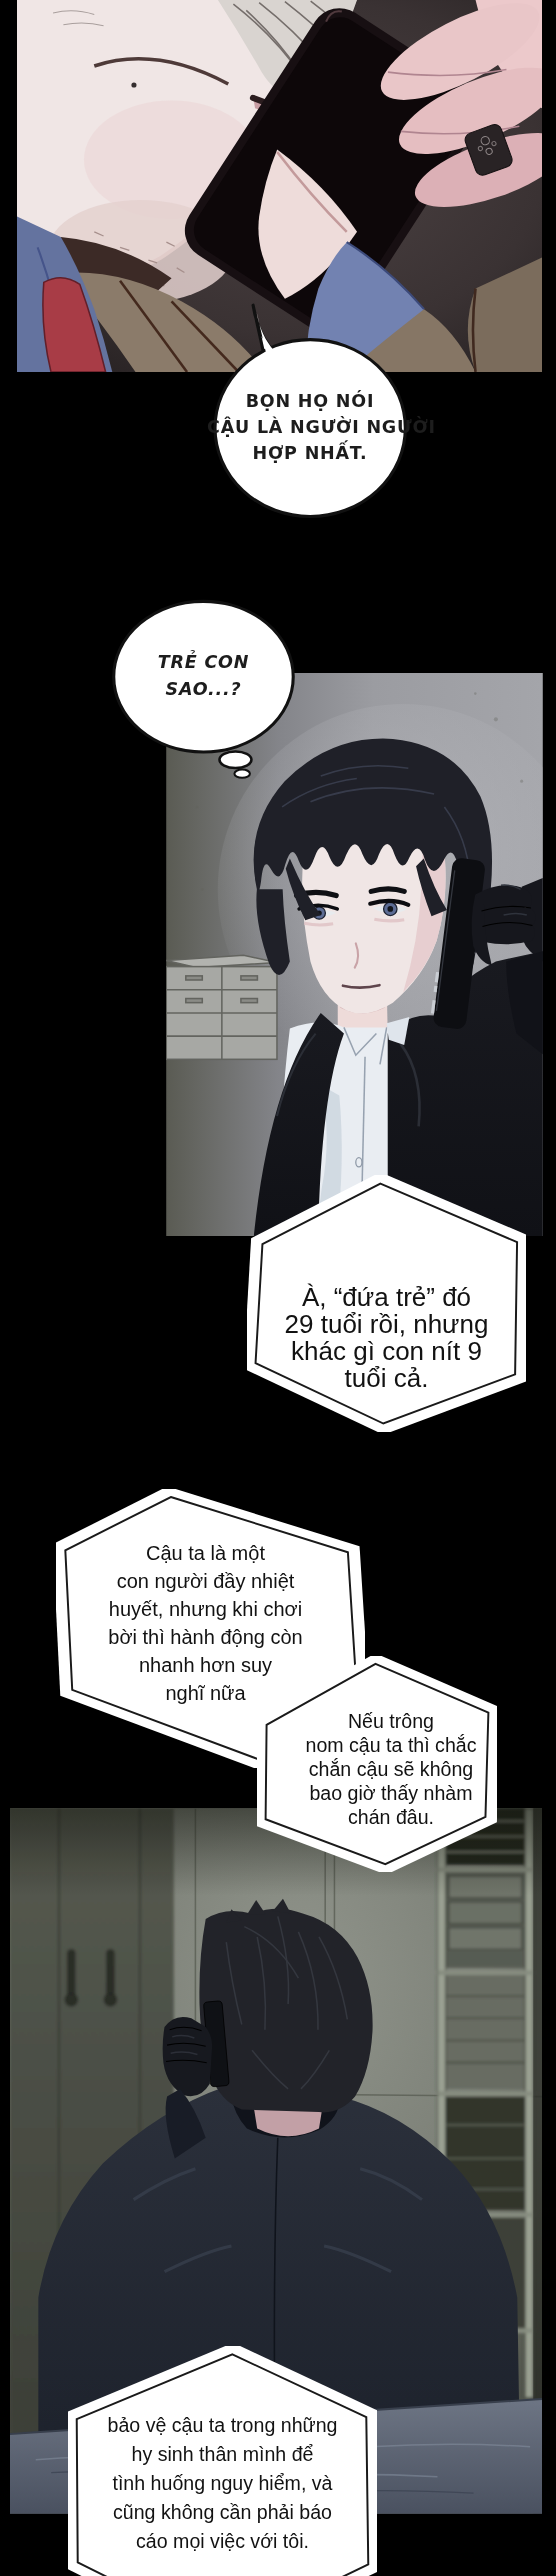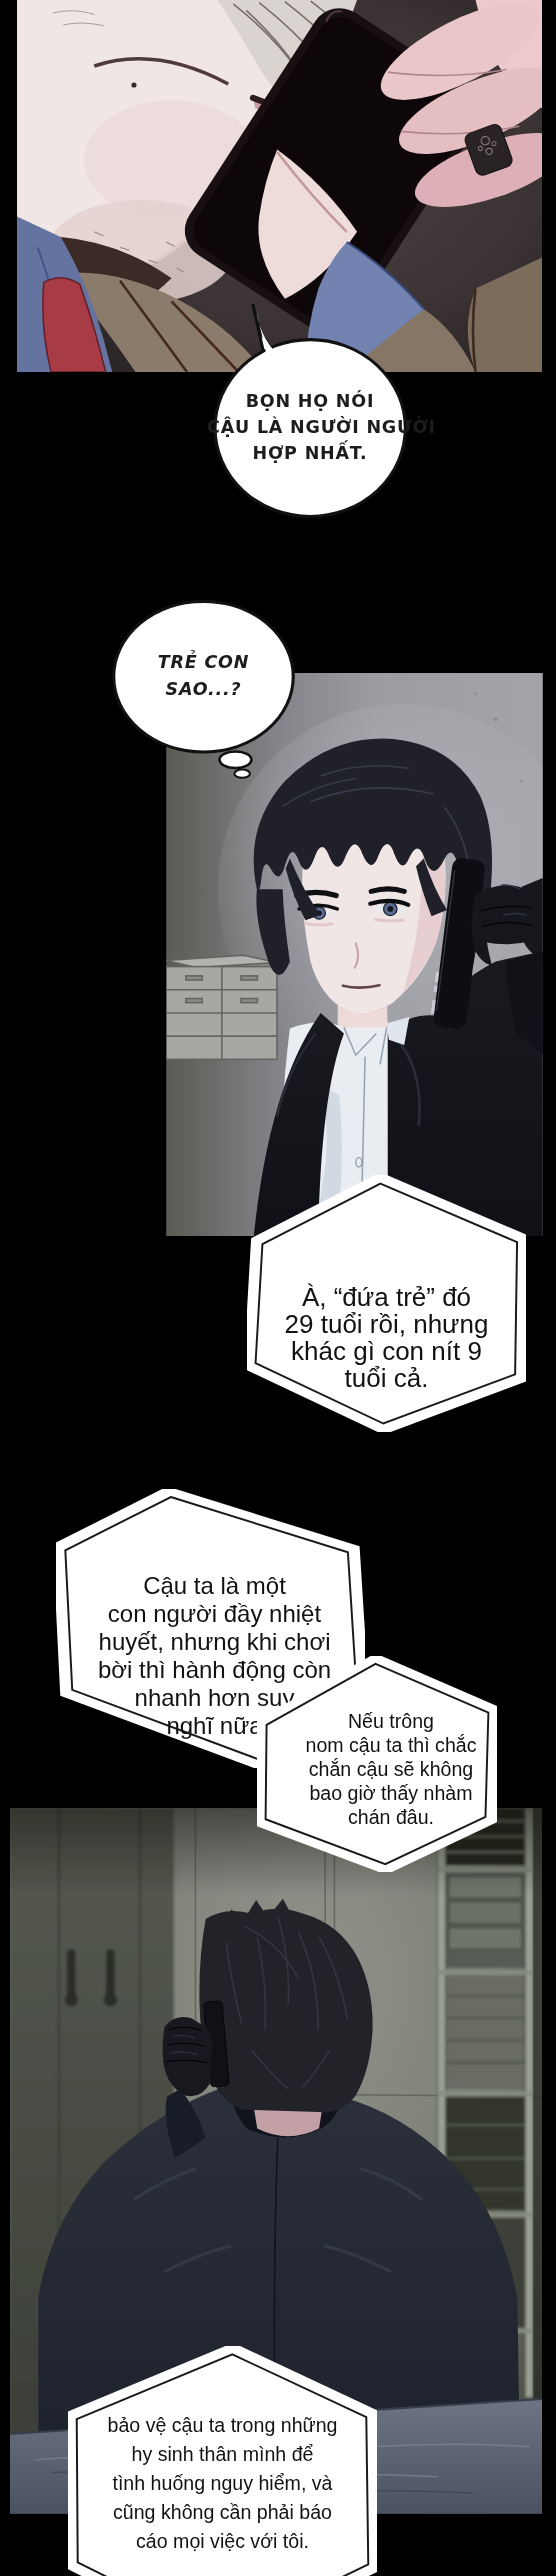--- a/index.html
+++ b/index.html
@@ -451,21 +451,21 @@
     <svg width="309" height="279" viewBox="0 0 599 542">
       <g transform="translate(302,256) scale(1.04) translate(-302,-256)">
         <polygon points="219,5 578,117 594,369 397,537 19,396 5,113" fill="#ffffff"></polygon>
       </g>
       <polygon points="219,5 578,117 594,369 397,537 19,396 5,113" fill="#ffffff"></polygon>
       <g transform="translate(302,256) scale(0.958) translate(-302,-256)">
         <polygon points="219,5 578,117 594,369 397,537 19,396 5,113" fill="none" stroke="#1a1a1a" stroke-width="4"></polygon>
       </g>
     </svg>
   </div>
-  <div class="hex-text" style="left:91px;top:1539px;width:247px;font-size:24px;line-height:28px;margin-top:33px;">
+  <div class="hex-text" style="left:82px;top:1539px;width:247px;font-size:20px;line-height:28px;">
     <div class="line">Cậu ta là một</div>
     <div class="line">con người đầy nhiệt</div>
     <div class="line">huyết, nhưng khi chơi</div>
     <div class="line">bời thì hành động còn</div>
     <div class="line">nhanh hơn suy</div>
     <div class="line">nghĩ nữa</div>
   </div>
 
   <div class="abs" style="left:257px;top:1656px;width:240px;height:216px;">
     <svg width="240" height="216" viewBox="0 0 466 420">

